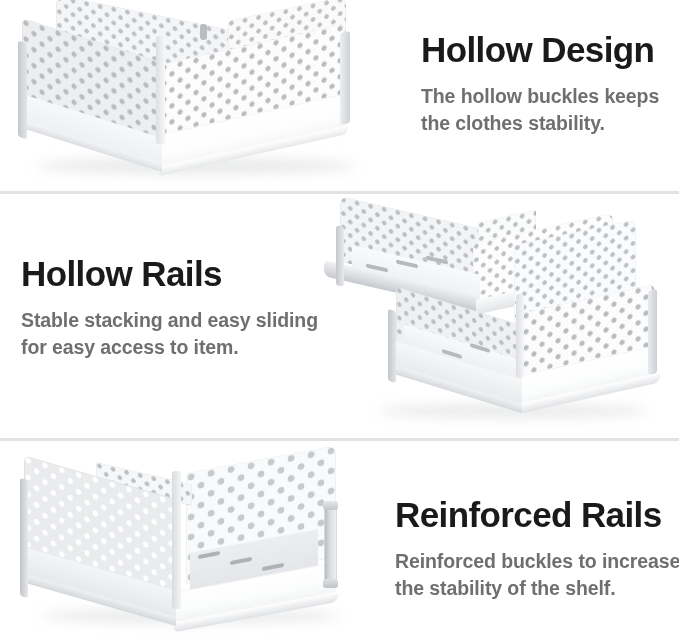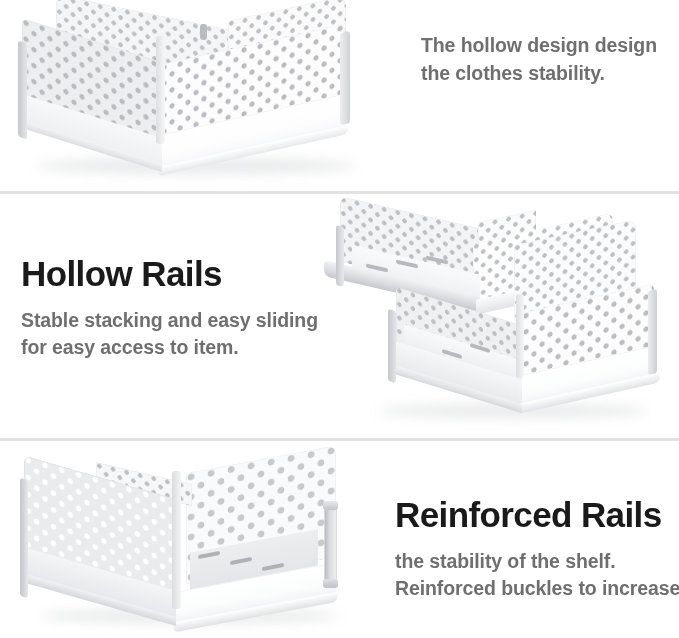--- a/index.html
+++ b/index.html
@@ -177,22 +177,23 @@
                   background:linear-gradient(90deg,#dddfe2,#f6f7f8);"></div>
       <div class="post" style="left:340px; top:32px; width:10px; height:92px;
                   transform: skewY(-12deg);
                   background:linear-gradient(90deg,#eceef0,#cfd2d5);"></div>
 
       <div class="post" style="left:200px; top:24px; width:7px; height:16px;
                   background:#b9bcc0;"></div>
     </div>
 
     <div class="text-block tb-1">
+      <h2 class="heading">Hollow Design</h2>
       <p class="body-copy">
-        <span class="line">The hollow design design</span>
+        <span class="line">The hollow buckles keeps</span>
         <span class="line">the clothes stability.</span>
       </p>
     </div>
   </div>
 
   <div class="divider divider-1"></div>
 
   <div class="section section-2">
 
     <div class="text-block tb-2" style="top:62px; left:21px;">
@@ -389,19 +390,19 @@
       <div class="post" style="left:20px; top:30px; width:8px; height:118px;
                   transform: skewY(16deg);
                   background:linear-gradient(90deg,#c2c5c9,#e6e8ea);"></div>
       <div class="post" style="left:172px; top:22px; width:9px; height:138px;
                   background:linear-gradient(90deg,#d9dbde,#f4f5f6);"></div>
     </div>
 
     <div class="text-block tb-3" style="top:56px; left:395px;">
       <h2 class="heading">Reinforced Rails</h2>
       <p class="body-copy">
+        <span class="line">Reinforced buckles to increase</span>
         <span class="line">the stability of the shelf.</span>
-        <span class="line">Reinforced buckles to increase</span>
       </p>
     </div>
   </div>
 
 </div>
 
 </body></html>

